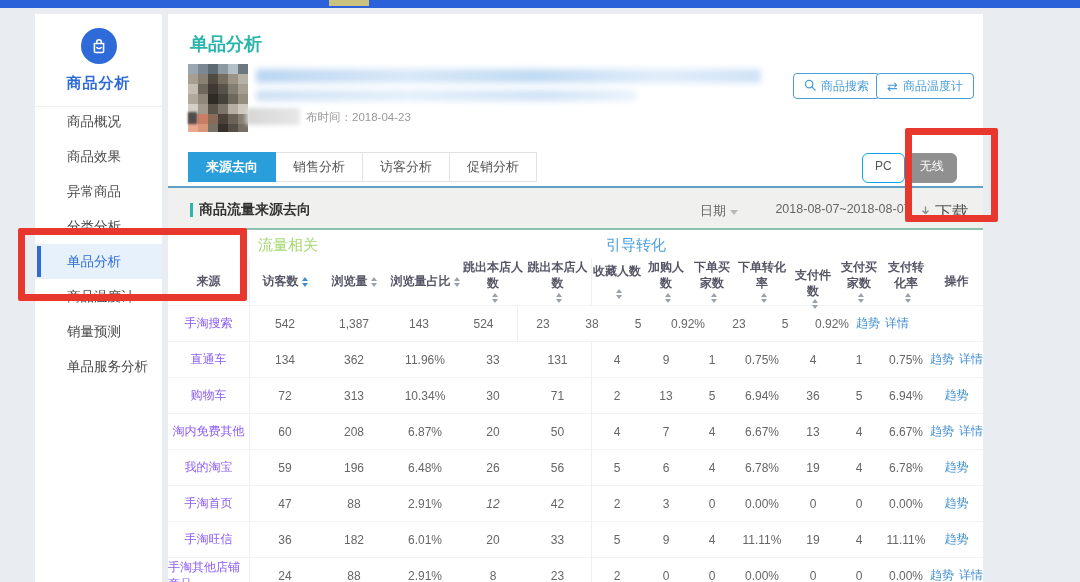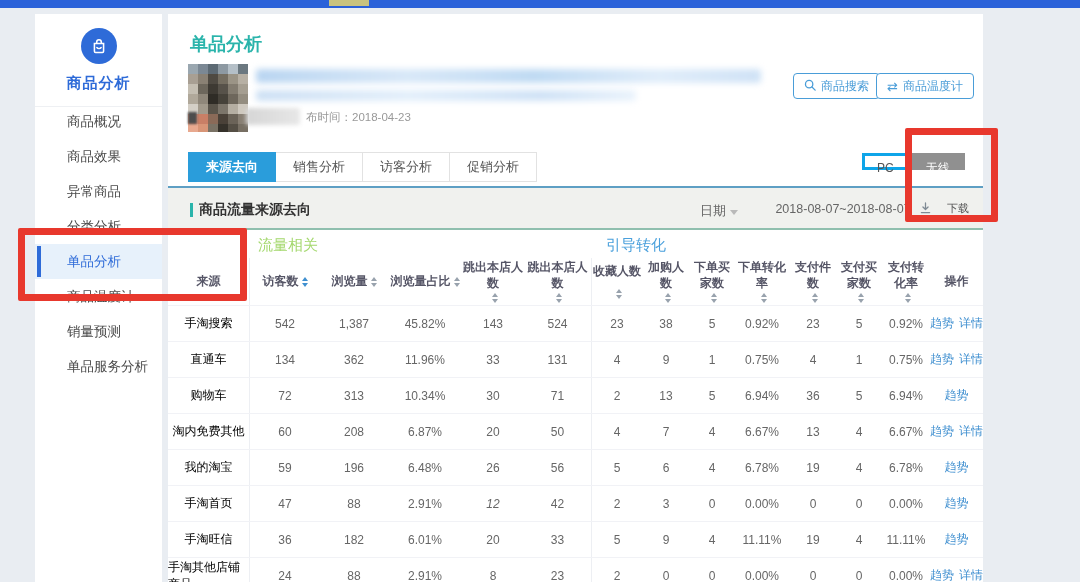--- a/index.html
+++ b/index.html
@@ -44,54 +44,54 @@
   .swap-glyph { font-size:13px; line-height:1; }
 
   
   .tabs { position:absolute; left:20px; top:138px; display:flex; }
   .tab { height:30px; line-height:28px; padding:0 17px; font-size:13px; color:#555; background:#fff;
          border:1px solid #e2e2e2; border-left-width:0; cursor:pointer; }
   .tab:first-child { border-left-width:1px; }
   .tab.active { background:#2a9ddb; color:#fff; border-color:#2a9ddb; font-weight:bold; }
 
   .toggle { position:absolute; left:694px; top:139px; display:flex; gap:2px; }
-  .toggle-btn { height:17px; line-height:25px; padding:0 12px; font-size:12px; border:3px solid #0ea5e9;
-                background:#fff; color:#555; border-radius:0; cursor:pointer; }
+  .toggle-btn { height:30px; line-height:25px; padding:0 12px; font-size:12px; border:1px solid #0ea5e9;
+                background:#fff; color:#555; border-radius:6px; cursor:pointer; }
   .toggle-btn.active { background:#909090; border-color:#909090; color:#fff; }
 
   
   .band { position:absolute; left:0; top:172px; width:815px; height:44px; background:#f0f1ee;
           border-top:2px solid #5e9fc4; border-bottom:2px solid #8fbfae; }
   .section-title { position:absolute; left:22px; top:13px; font-size:14px; font-weight:bold; color:#333; display:flex; align-items:center; gap:6px; }
   .section-title::before { content:""; width:3px; height:14px; background:#2ab4ab; display:inline-block; }
   .date-label { position:absolute; left:532px; top:14px; font-size:13px; color:#666; display:flex; align-items:center; gap:4px; cursor:pointer; }
   .caret { width:0; height:0; border-left:4px solid transparent; border-right:4px solid transparent; border-top:5px solid #b9b9b9; margin-top:2px; }
   .date-range { position:absolute; left:600px; top:14px; width:150px; text-align:center; font-size:12.5px; color:#666; cursor:pointer; }
-  .download { position:absolute; left:752px; top:13px; font-size:11px; color:#555; display:flex; align-items:center; gap:16px; cursor:pointer;justify-content:center; }
+  .download { position:absolute; left:752px; top:13px; font-size:17px; color:#555; display:flex; align-items:center; gap:4px; cursor:pointer;justify-content:center; }
 
   
   .tbl { position:absolute; left:0; top:218px; width:815px; }
   .group-row { position:relative; height:26px; }
   .group-label { position:absolute; top:4px; font-size:15px; }
   .group-label.g0 { left:90px; color:#a4d86e; }
   .group-label.g1 { left:438px; color:#4aa0dc; }
   .col-row { display:flex; height:47px; }
   .th { display:flex; align-items:center; justify-content:center; flex-wrap:wrap; text-align:center;
         font-size:12px; font-weight:bold; color:#556; padding:2px 1px; line-height:1.3; }
   .sep-r { border-right:1px solid #edeff3; }
   .sort { display:inline-flex; flex-direction:column; gap:2px; margin-left:3px; cursor:pointer; }
   .sort i { display:block; width:0; height:0; border-left:3.5px solid transparent; border-right:3.5px solid transparent; }
   .sort .up { border-bottom:4px solid #98a2ad; }
   .sort .dn { border-top:4px solid #98a2ad; }
   .sort.blue .up { border-bottom-color:#3f8fd0; }
   .sort.blue .dn { border-top-color:#3f8fd0; }
 
   .tr { display:flex; height:36px; border-top:1px solid #f1f2f6; }
   .td { display:flex; align-items:center; justify-content:center; font-size:12px; color:#666; }
-  .td.src { color:#000000; }
+  .td.src { color:#8b5cf6; }
   .td.ops { gap:5px; }
   .op-link { color:#3f8fd0; font-size:12px; cursor:pointer; text-decoration:none; }
 
   
   .anno { position:absolute; border:7px solid #e8382d; border-radius:2px; z-index:10; pointer-events:none; }
   .anno1 { left:18px; top:228px; width:229px; height:73px; }
   .anno2 { left:905px; top:128px; width:93px; height:94px; }
 </style>
 </head>
 <body>
@@ -290,21 +290,21 @@
               <i class="dn"></i>
             </span>
           </div>
           <div class="th" style="width: 56px;">
             <span>下单转化率</span>
             <span class="sort">
               <i class="up"></i>
               <i class="dn"></i>
             </span>
           </div>
-          <div class="th" style="width: 46px;">
+          <div class="th" style="width: 46px; margin-top: 8px;">
             <span>支付件数</span>
             <span class="sort">
               <i class="up"></i>
               <i class="dn"></i>
             </span>
           </div>
           <div class="th" style="width: 46px;">
             <span>支付买家数</span>
             <span class="sort">
               <i class="up"></i>
@@ -320,21 +320,20 @@
           </div>
           <div class="th" style="width: 53px;">
             <span>操作</span>
           </div>
         </div>
       <div id="tbody">
           <div class="tr">
             <div class="td src sep-r" style="width: 82px;">手淘搜索</div>
             <div class="td" style="width: 70px;">542</div>
             <div class="td" style="width: 68px;">1,387</div>
-            <div class="td" style="width: 74px;">45.82%</div>
             <div class="td" style="width: 62px;">143</div>
             <div class="td sep-r" style="width: 68px;">524</div>
             <div class="td" style="width: 50px;">23</div>
             <div class="td" style="width: 48px;">38</div>
             <div class="td" style="width: 44px;">5</div>
             <div class="td" style="width: 56px;">0.92%</div>
             <div class="td" style="width: 46px;">23</div>
             <div class="td" style="width: 46px;">5</div>
             <div class="td" style="width: 48px;">0.92%</div>
             <div class="td ops" style="width: 53px;">

